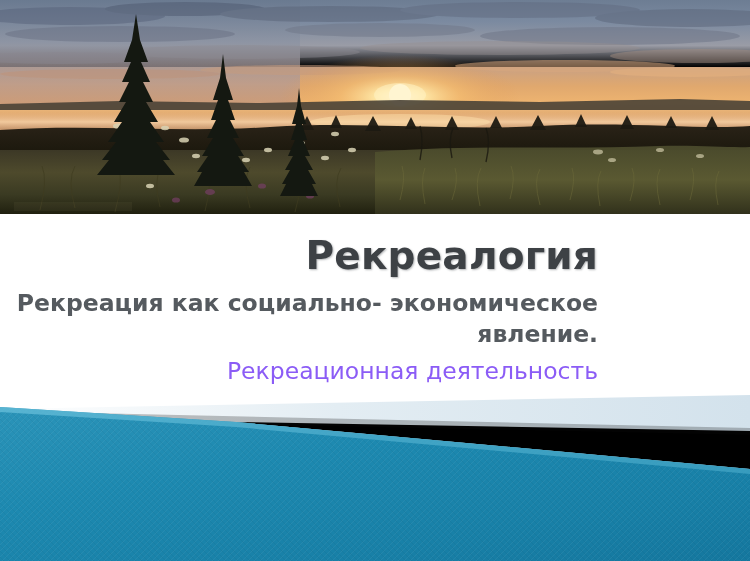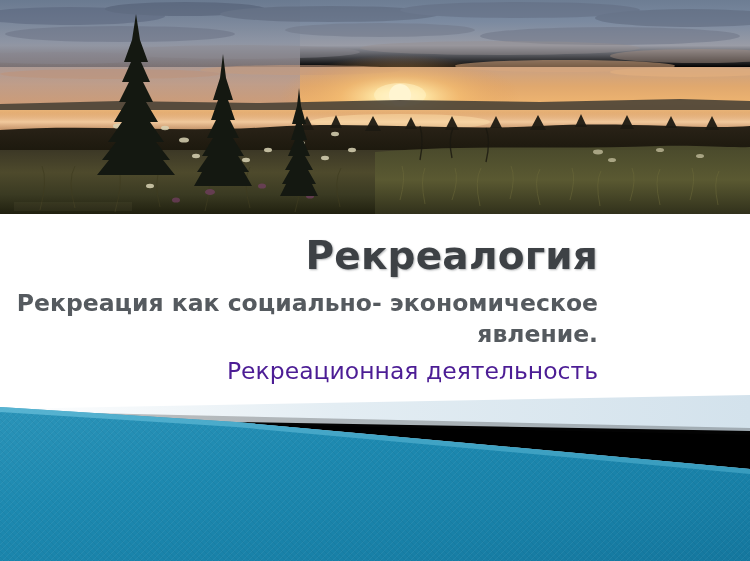--- a/index.html
+++ b/index.html
@@ -28,21 +28,21 @@
     text-shadow:1px 1px 2px rgba(90,95,100,.45);
   }
   .subtitle{
     margin:11px 0 0 0;
     font-size:23.5px;font-weight:700;line-height:1.33;
     color:#555a5f;text-align:right;max-width:600px;
   }
   .subtitle2{
     margin:6px 0 0 0;
     font-size:23.5px;font-weight:400;line-height:1.33;
-    color:#4c1d95;text-align:right;max-width:640px;
+    color:#8b5cf6;text-align:right;max-width:640px;
   }
 
   
   .footer{position:absolute;left:0;bottom:0;width:750px;height:166px;overflow:hidden;}
   .footer svg{display:block;width:750px;height:166px;}
 </style>
 </head>
 <body>
 
 <div class="slide">

